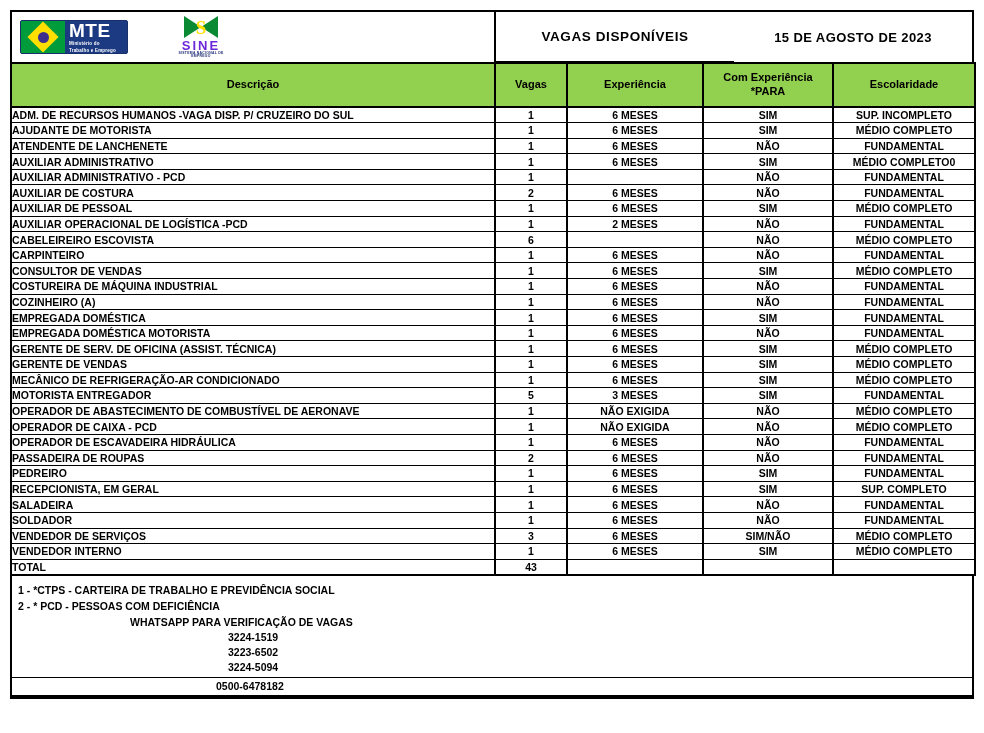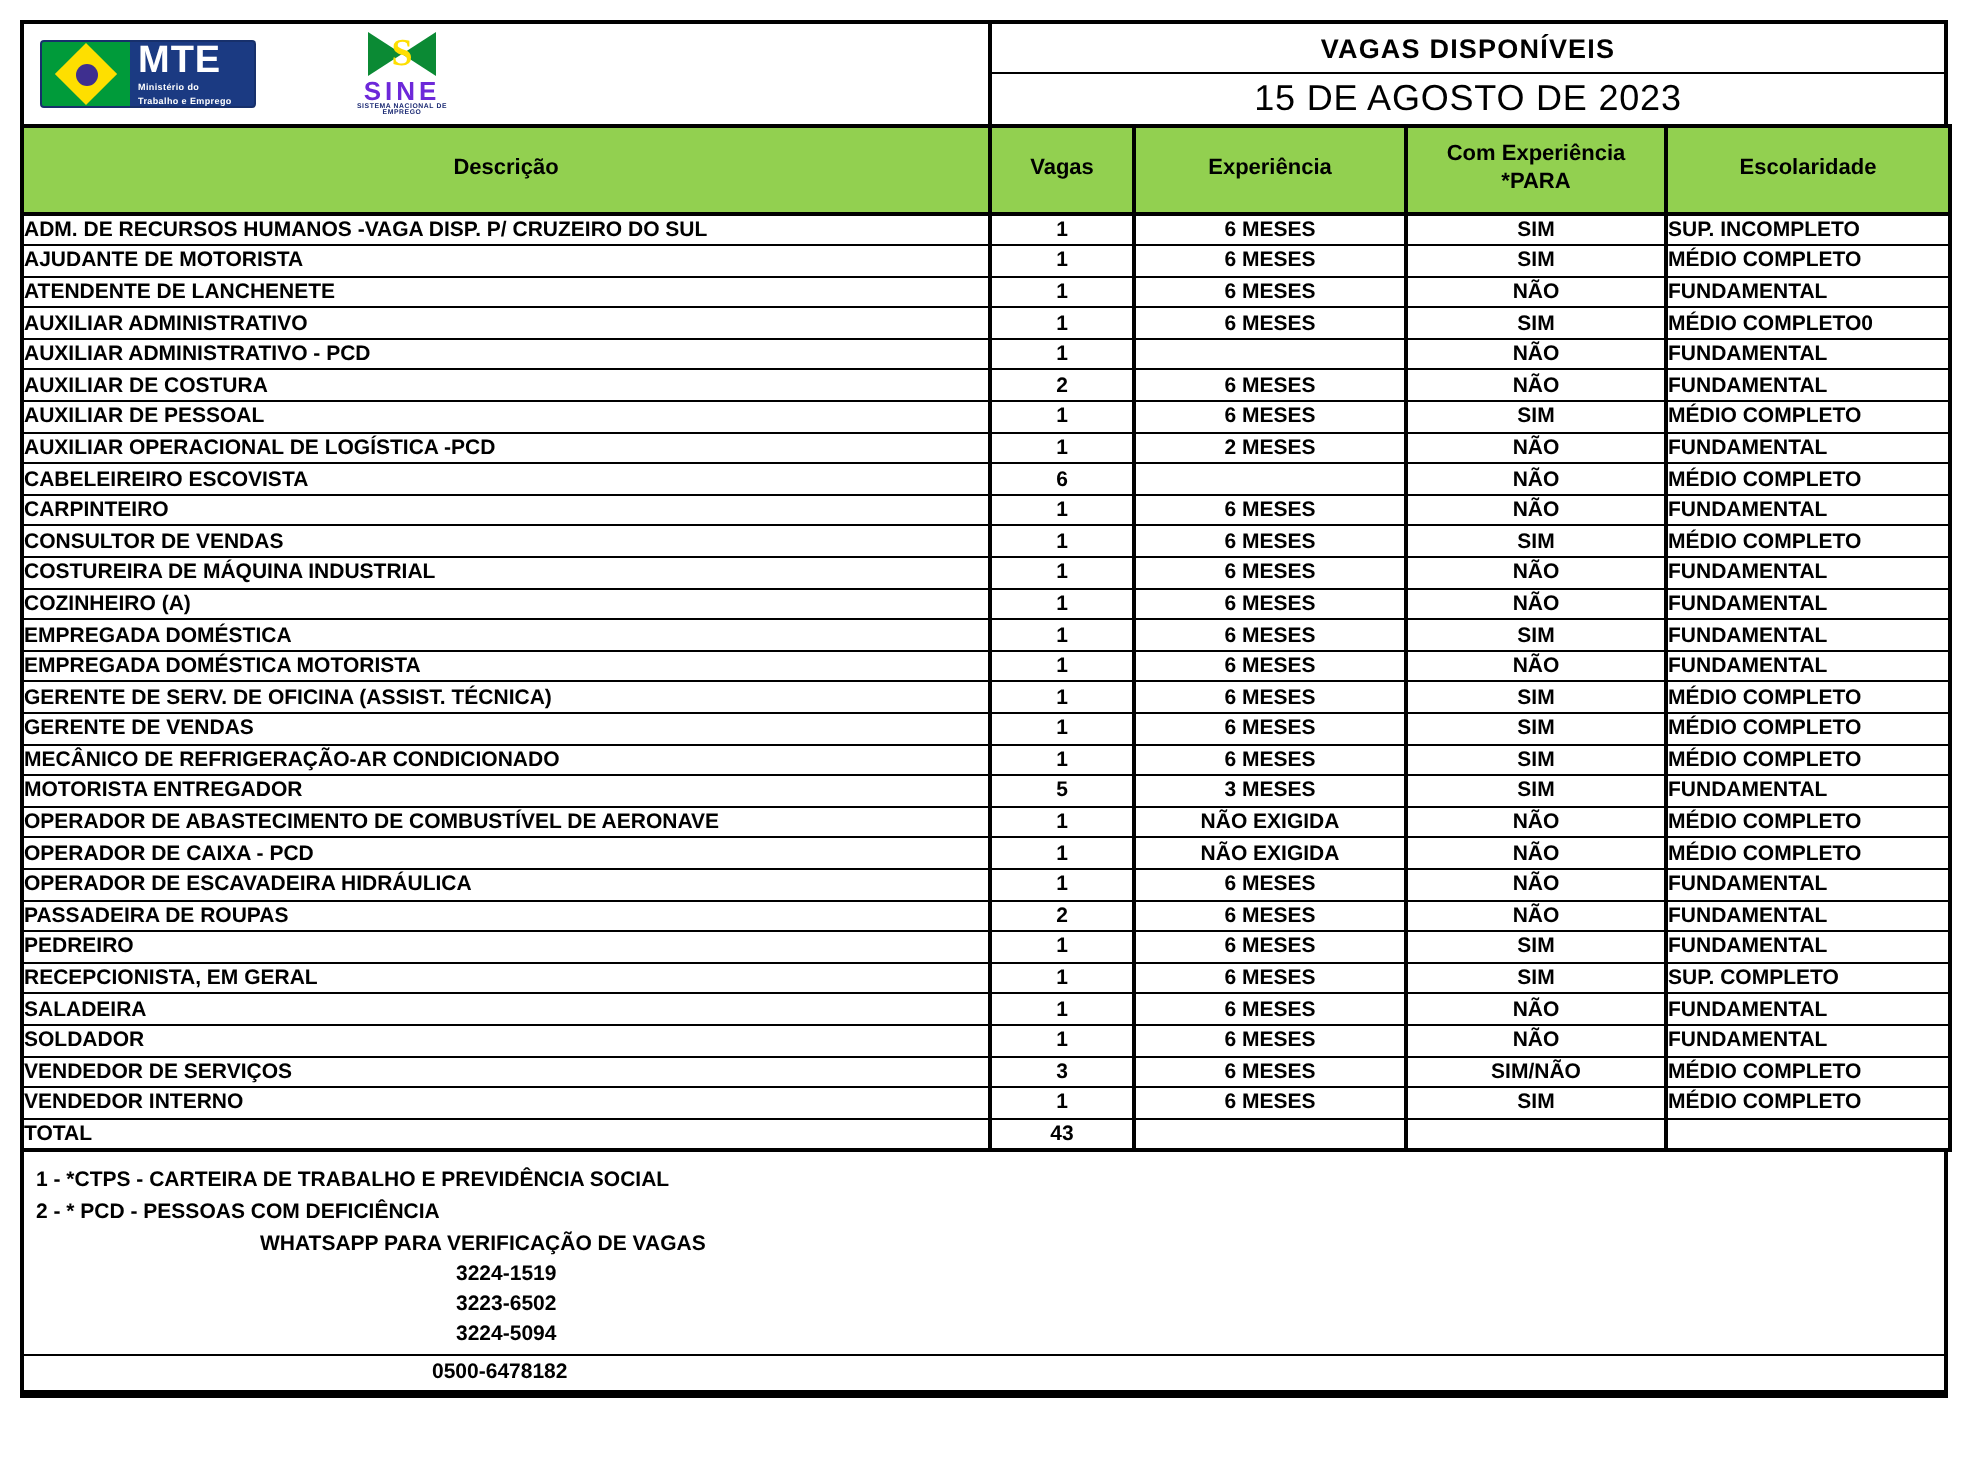--- a/index.html
+++ b/index.html
@@ -147,41 +147,41 @@
     font-size: 3.4px;
     font-weight: bold;
     color: #1b2a73;
     letter-spacing: 0.3px;
     line-height: 1;
   }
 
   .title-cell {
     flex: 1 1 auto;
     display: flex;
-    flex-direction: column;
+    flex-direction: row;
     box-sizing: border-box;
   }
   .title-main {
     flex: 1 1 50%;
     display: flex;
     align-items: center;
     justify-content: center;
     font-size: 13.5px;
     font-weight: bold;
     letter-spacing: 0.6px;
     border-bottom: 1.5px solid #000;
     box-sizing: border-box;
   }
   .title-sub {
     flex: 1 1 50%;
     display: flex;
     align-items: center;
     justify-content: center;
-    font-size: 18px;
-    font-weight: normal;
+    font-size: 13px;
+    font-weight: bold;
     letter-spacing: 0.4px;
     box-sizing: border-box;
   }
 
   
   table.vagas {
     border-collapse: collapse;
     width: 964px;
     table-layout: fixed;
     border: 2px solid #000;
@@ -212,21 +212,21 @@
     line-height: 1.25;
   }
   .td-desc {
     text-align: left;
     padding-left: 4px;
     border-right: 2px solid #000 !important;
   }
   .td-vagas { text-align: center; border-right: 2px solid #000 !important; }
   .td-exp   { text-align: center; border-right: 2px solid #000 !important; }
   .td-ctps  { text-align: center; border-right: 2px solid #000 !important; }
-  .td-esc   { }
+  .td-esc   { text-align: center; }
 
   tr.total-row td { border-top: 1.5px solid #000; }
 
   
   .notes {
     width: 964px;
     box-sizing: border-box;
     border: 2px solid #000;
     border-top: none;
     padding: 6px 0 0 0;

